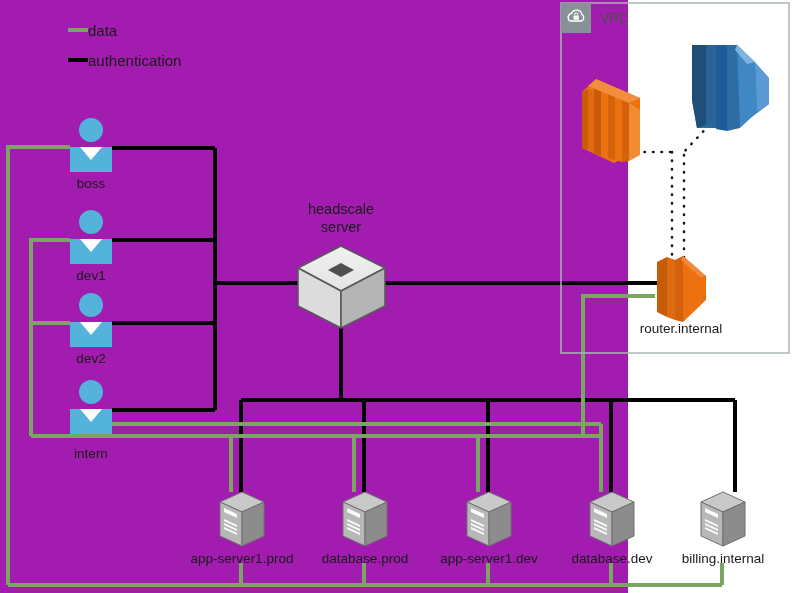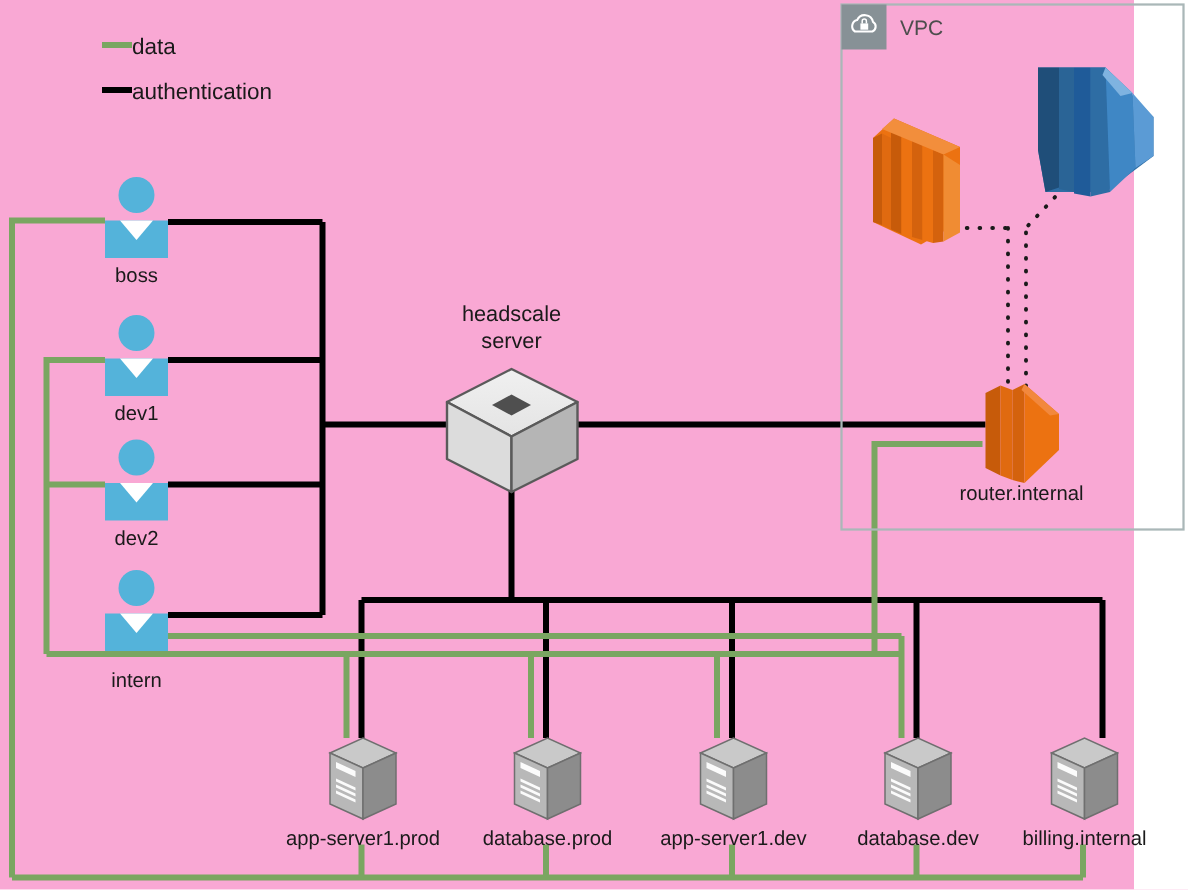--- a/index.html
+++ b/index.html
@@ -1,17 +1,17 @@
 <!DOCTYPE html>
 <html><head>
 <meta charset="utf-8">
 <style>
   html,body{margin:0;padding:0;background:#ffffff;}
   body{width:792px;height:593px;font-family:"Liberation Sans",sans-serif;overflow:hidden;}
-  #stage{position:relative;width:756px;height:593px;background:#f9a8d4;}
+  #stage{position:relative;width:628px;height:593px;background:#a21caf;}
   svg#diagram{position:absolute;left:0;top:0;width:792px;height:593px;}
   .lbl{font-family:"Liberation Sans",sans-serif;font-size:13px;fill:#1a1a1a;}
   .lbl-node{font-size:13.5px;}
   .lbl-legend{font-size:15px;}
   .lbl-vpc{font-size:14px;fill:#4d4d4d;}
   .lbl-hs{font-size:14.5px;}
 </style>
 </head>
 <body>
 

